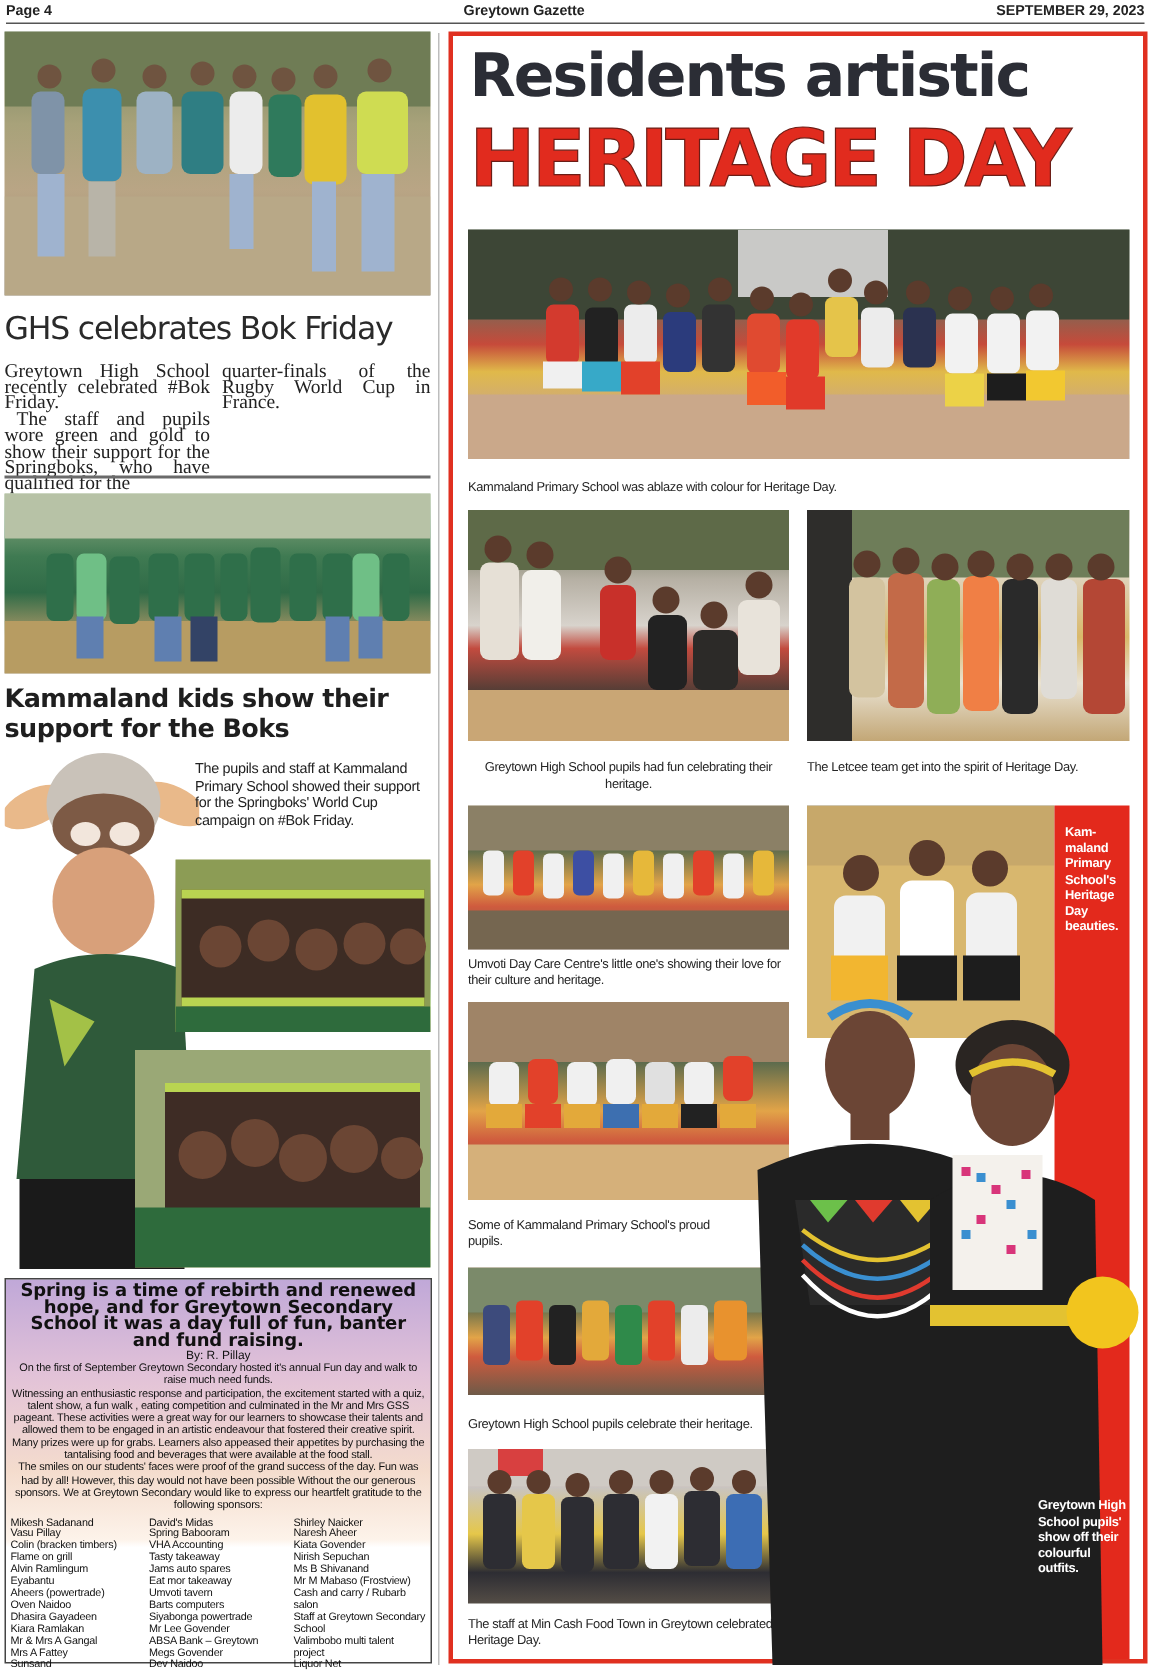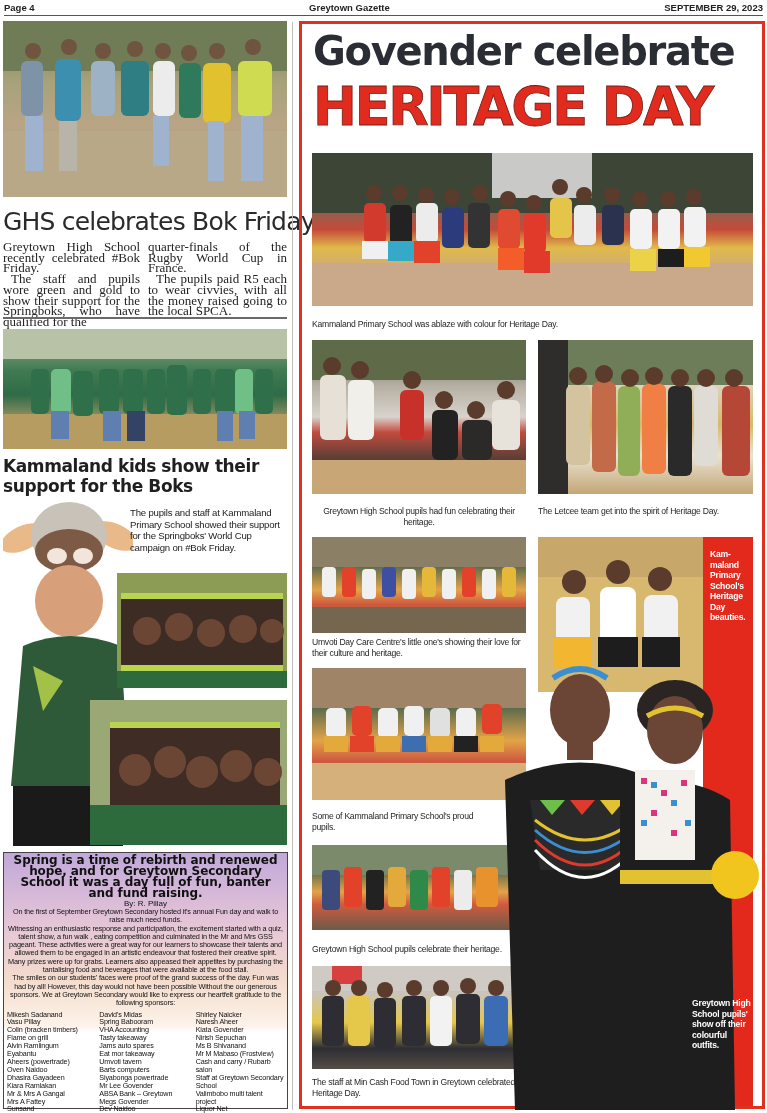--- a/index.html
+++ b/index.html
@@ -13,21 +13,21 @@
   .photo { position: absolute; overflow: hidden; }
   .ph-grass { background: linear-gradient(180deg, #6d7f5a 0%, #a8a27a 35%, #b9a585 60%, #8f8268 100%); }
   .ph-green { background: linear-gradient(180deg, #9fb48c 0%, #3f7a52 35%, #2f6b47 55%, #b39b6a 80%, #a38b5e 100%); }
   .ph-kids { background: linear-gradient(180deg, #3d4a36 0%, #6a6f5c 30%, #c64a3a 50%, #e0b94a 62%, #caa784 80%, #bfb6aa 100%); }
   .ph-warm { background: linear-gradient(180deg, #4d5b3a 0%, #b6b0a4 30%, #d8d3cc 50%, #c24b3f 60%, #4a3c35 80%, #c2a57c 100%); }
   .ph-crowd { background: linear-gradient(180deg, #9a8c6e 0%, #5a6a4d 30%, #e2a448 55%, #cf5b3e 70%, #6e5a48 100%); }
   .ph-sky { background: linear-gradient(180deg, #a49b8a 0%, #dfd7c8 25%, #d9b86a 55%, #e9e2d2 75%, #c3a776 100%); }
   .ph-frame { background: linear-gradient(180deg, #9ba766 0%, #5c4235 30%, #2f5b3a 60%, #8cbf52 85%, #6b8b4a 100%); }
   .ph-shop { background: linear-gradient(180deg, #d84040 0%, #c9c4c0 25%, #e5c74a 55%, #2d2d33 80%, #544d46 100%); }
 
-  .h-ghs { position: absolute; left: 3px; top: 207px; font-family: "DejaVu Sans", sans-serif; font-size: 25px; font-weight: normal; color: #2a2a2a; letter-spacing: -0.8px; white-space: nowrap; }
+  .h-ghs { position: absolute; left: 3px; top: 207px; font-family: "DejaVu Sans", sans-serif; font-size: 21px; font-weight: normal; color: #2a2a2a; letter-spacing: -0.8px; white-space: nowrap; }
   .body-serif { font-family: Liberation Serif, serif; font-size: 13px; line-height: 10.7px; color: #222; text-align: justify; }
   .col { position: absolute; }
   .rule { position: absolute; height: 2px; background: #6a6a6a; }
 
   .h-kamm { position: absolute; left: 3px; top: 456px; width: 284px; font-family: "DejaVu Sans", sans-serif; font-weight: bold; font-size: 17px; line-height: 20px; color: #1f1f1f; letter-spacing: -0.4px; }
   .kamm-text { position: absolute; left: 130px; top: 507px; width: 160px; font-family: "Liberation Sans", sans-serif; font-size: 9.6px; line-height: 11.5px; color: #222; text-align: left; letter-spacing: -0.2px; }
 
   .gss-box { position: absolute; left: 3px; top: 852px; width: 285px; height: 257px; border: 1px solid #444;
     background: linear-gradient(180deg, #c0a8d8 0%, #e2c2d8 25%, #f4dccd 50%, #fdf3ea 68%, #ffffff 70%, #ffffff 100%); }
   .gss-title { text-align: center; font-family: "DejaVu Sans", sans-serif; font-weight: bold; font-size: 12px; line-height: 11px; color: #111; padding: 2px 4px 0; letter-spacing: -0.1px; }
@@ -96,21 +96,20 @@
 </div>
 
 <div class="h-ghs">GHS celebrates Bok Friday</div>
 
 <div class="col body-serif" style="left:3px; top:242px; width:137px;">
   <p>Greytown High School recently celebrated #Bok Friday.</p>
   <p style="text-indent:8px;">The staff and pupils wore green and gold to show their support for the Springboks, who have qualified for the</p>
 </div>
 <div class="col body-serif" style="left:148px; top:242px; width:139px;">
   <p>quarter-finals of the Rugby World Cup in France.</p>
-  <p style="text-indent:8px;">The pupils paid R5 each to wear civvies, with all the money raised going to the local SPCA.</p>
 </div>
 
 <div class="rule" style="left:3px; top:317px; width:284px;"></div>
 
 <div class="photo ph-green" style="left:3px; top:329px; width:284px; height:120px;">
   <svg width="284" height="120" viewBox="0 0 284 120">
     <rect x="0" y="0" width="284" height="30" fill="#b7c2a6"></rect>
     <rect x="0" y="85" width="284" height="35" fill="#b79c62"></rect>
     <g fill="#2f6f4a">
       <rect x="28" y="40" width="18" height="45" rx="5"></rect>
@@ -235,21 +234,21 @@
       <div>Liquor Net</div>
       <div>Honchos</div>
     </div>
   </div>
 </div>
 
 <div class="vsep"></div>
 
 <div class="red-frame"></div>
 
-<div class="h-res">Govender celebrate</div>
+<div class="h-res">Residents artistic</div>
 <div class="h-heritage">HERITAGE DAY</div>
 
 <div class="photo ph-kids" style="left:312px; top:153px; width:441px; height:153px;">
   <svg width="441" height="153" viewBox="0 0 441 153">
     <rect x="0" y="0" width="441" height="60" fill="#3d4636"></rect>
     <rect x="180" y="0" width="100" height="45" fill="#c9c9c7"></rect>
     <rect x="0" y="110" width="441" height="43" fill="#caa88a"></rect>
     <g>
       <rect x="52" y="50" width="22" height="40" rx="5" fill="#d33a2e"></rect>
         <rect x="78" y="52" width="22" height="40" rx="5" fill="#222"></rect>

